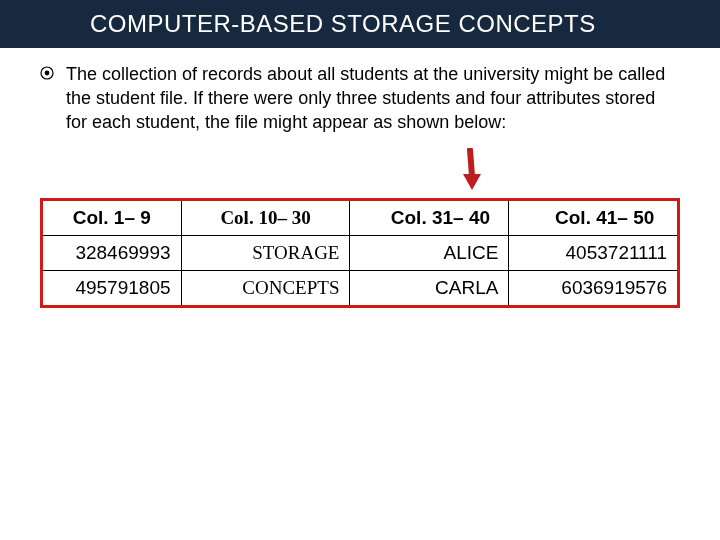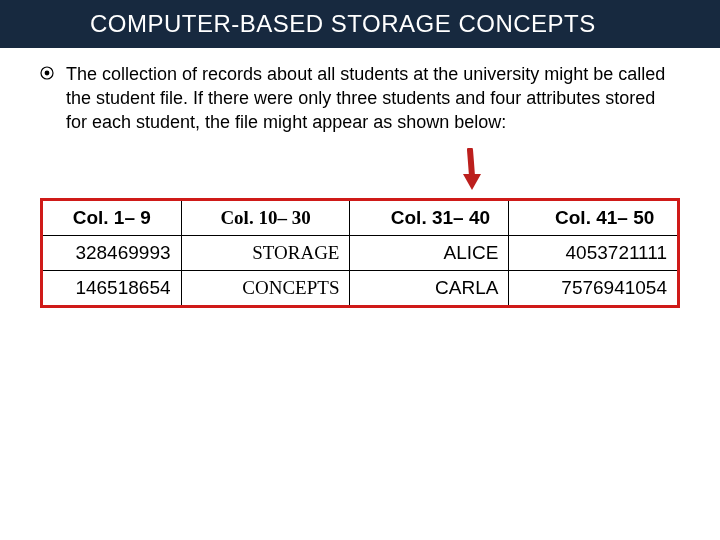--- a/index.html
+++ b/index.html
@@ -107,21 +107,21 @@
       </tr>
     </thead>
     <tbody>
       <tr>
         <td>328469993</td>
         <td>STORAGE</td>
         <td>ALICE</td>
         <td>4053721111</td>
       </tr>
       <tr>
-        <td>146518654</td>
+        <td>495791805</td>
         <td>CONCEPTS</td>
         <td>CARLA</td>
-        <td>7576941054</td>
+        <td>6036919576</td>
       </tr>
     </tbody>
   </table>
 
 </div>
 
 </body></html>

